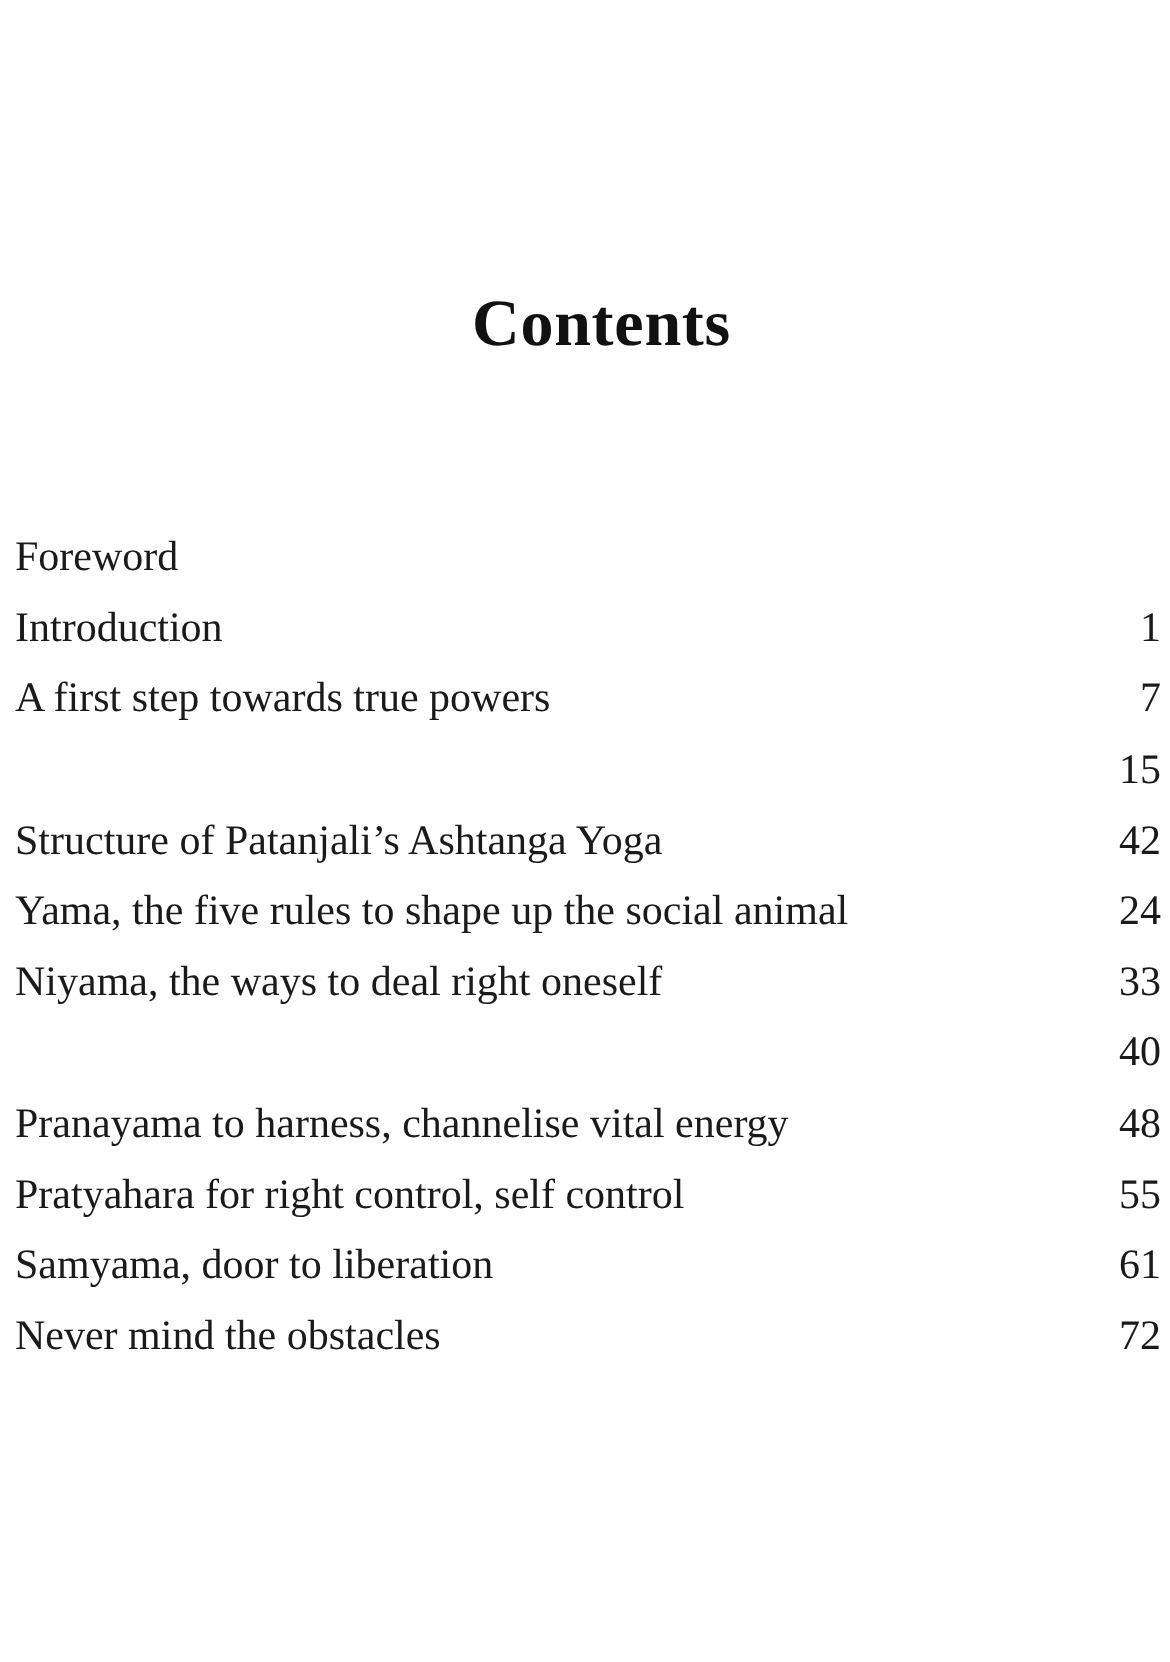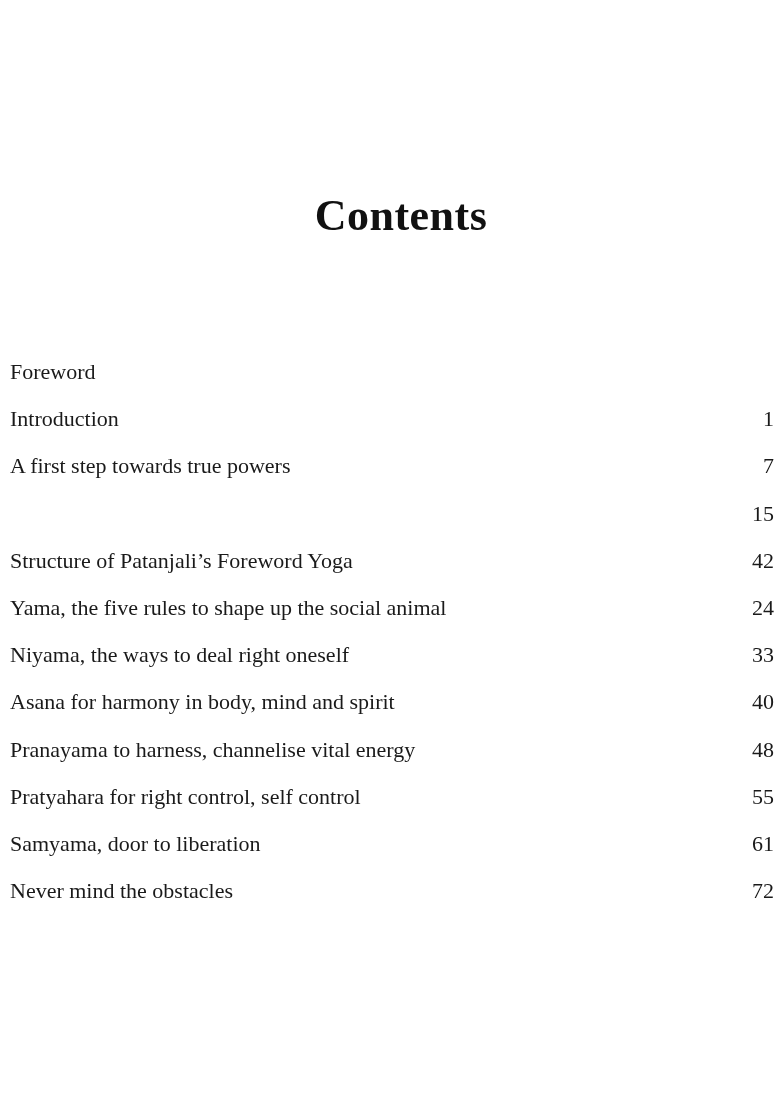--- a/index.html
+++ b/index.html
@@ -38,21 +38,21 @@
       left: 8px;
       top: 352px;
       width: 764px;
       margin: 0;
       padding: 0;
       list-style: none;
     }
     .toc-row {
       position: relative;
       height: 47.2px;
-      font-size: 22px;
+      font-size: 28px;
       line-height: 40px;
       white-space: nowrap;
     }
     .toc-label {
       position: absolute;
       left: 0;
       top: 0;
     }
     .toc-page {
       position: absolute;
@@ -77,33 +77,32 @@
       <span class="toc-page">1</span>
     </li>
     <li class="toc-row">
       <span class="toc-label">A first step towards true powers</span>
       <span class="toc-page">7</span>
     </li>
     <li class="toc-row">
       <span class="toc-page">15</span>
     </li>
     <li class="toc-row">
-      <span class="toc-label">Structure of Patanjali’s Foreword Yoga</span>
+      <span class="toc-label">Structure of Patanjali’s Ashtanga Yoga</span>
       <span class="toc-page">42</span>
     </li>
     <li class="toc-row">
       <span class="toc-label">Yama, the five rules to shape up the social animal</span>
       <span class="toc-page">24</span>
     </li>
     <li class="toc-row">
       <span class="toc-label">Niyama, the ways to deal right oneself</span>
       <span class="toc-page">33</span>
     </li>
     <li class="toc-row">
-      <span class="toc-label">Asana for harmony in body, mind and spirit</span>
       <span class="toc-page">40</span>
     </li>
     <li class="toc-row">
       <span class="toc-label">Pranayama to harness, channelise vital energy</span>
       <span class="toc-page">48</span>
     </li>
     <li class="toc-row">
       <span class="toc-label">Pratyahara for right control, self control</span>
       <span class="toc-page">55</span>
     </li>

